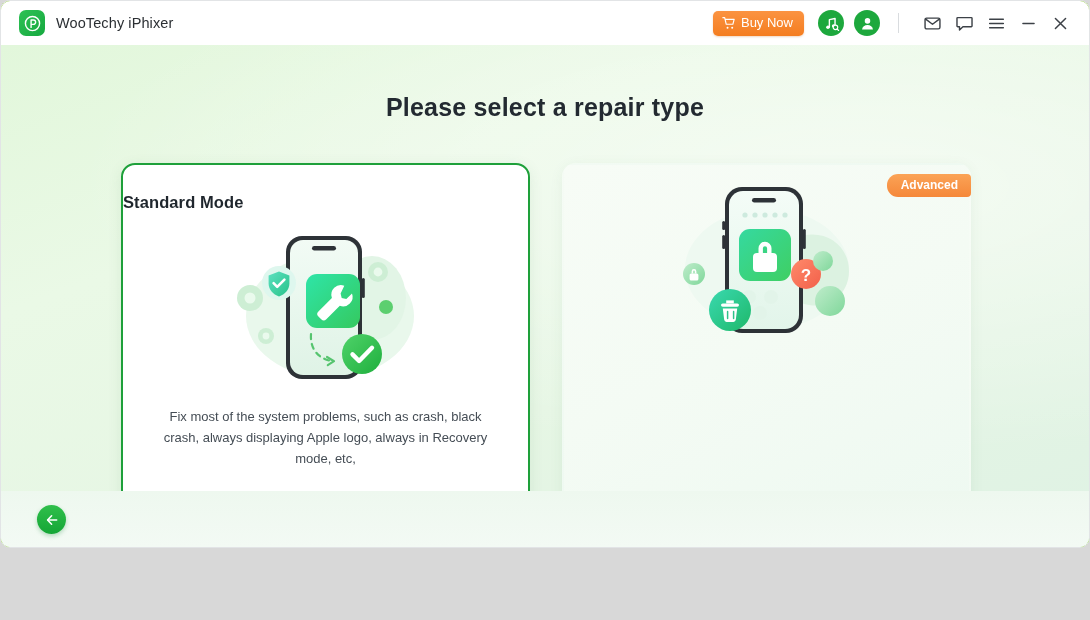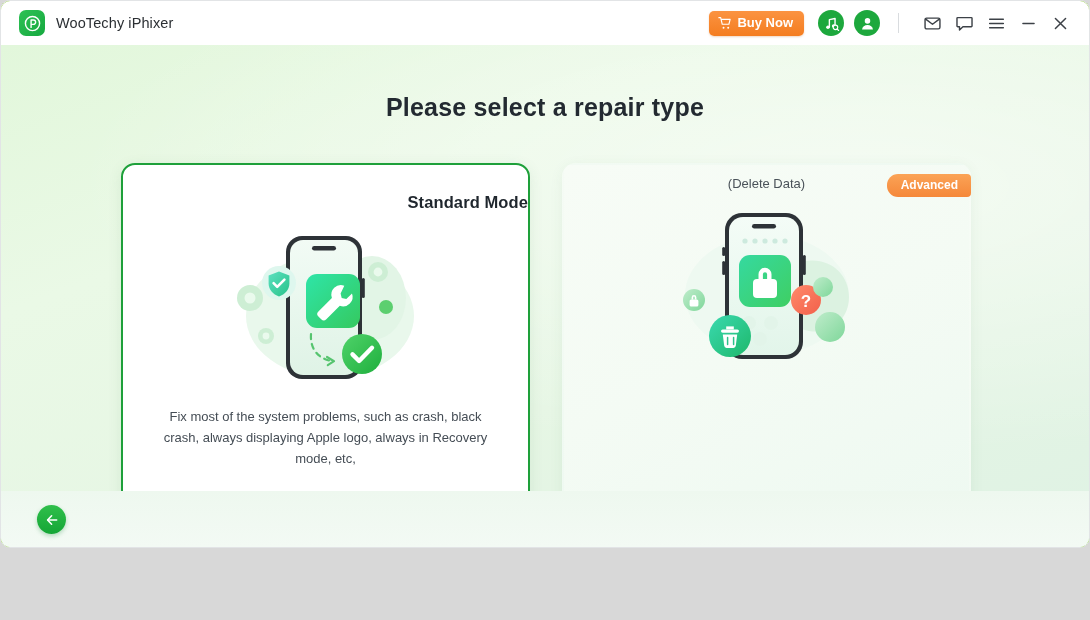--- a/index.html
+++ b/index.html
@@ -65,21 +65,21 @@
     align-items: center;
   }
 
   .buy-now {
     display: flex;
     align-items: center;
     gap: 5px;
     background: linear-gradient(180deg, #fb9341 0%, #f47d20 100%);
     color: #ffffff;
     font-size: 13px;
-    font-weight: bold;
+    font-weight: normal;
     border-radius: 5px;
     padding: 5px 11px 6px 9px;
     border: none;
     cursor: pointer;
     line-height: 1;
     white-space: nowrap;
     box-shadow: 0 1px 2px rgba(190,100,20,.25);
   }
   .buy-now svg { display:block; }
 
@@ -182,21 +182,21 @@
     font-size: 12px;
     font-weight: bold;
     padding: 4px 13px 5px 14px;
     border-radius: 11px 4px 4px 11px;
     line-height: 1.2;
     white-space: nowrap;
     z-index: 6;
   }
 
   .card-title {
-    text-align: right;
+    text-align: left;
     font-size: 16.5px;
     font-weight: bold;
     color: #1f262d;
     margin-top: 28px;
     letter-spacing: .1px;
   }
   .card-subtitle {
     text-align: center;
     font-size: 13px;
     color: #4a5259;
@@ -404,21 +404,20 @@
             </g>
           </svg>
         </div>
 
         <div class="card-desc">Fix most of the system problems, such as crash, black crash, always displaying Apple logo, always in Recovery mode, etc,</div>
       </div>
 
       <div class="card card-advanced">
         <div class="ribbon">Advanced</div>
 
-        <div class="card-subtitle">(Delete Data)</div>
 
         <div class="illustration">
           <svg width="200" height="168" viewBox="0 0 200 168">
             <defs>
               <linearGradient id="aScreen" x1="0" y1="0" x2="0" y2="1">
                 <stop offset="0%" stop-color="#f4fcf7"></stop>
                 <stop offset="100%" stop-color="#e2f5ea"></stop>
               </linearGradient>
               <linearGradient id="aLockBox" x1="0" y1="0" x2="1" y2="1">
                 <stop offset="0%" stop-color="#35d9a0"></stop>

